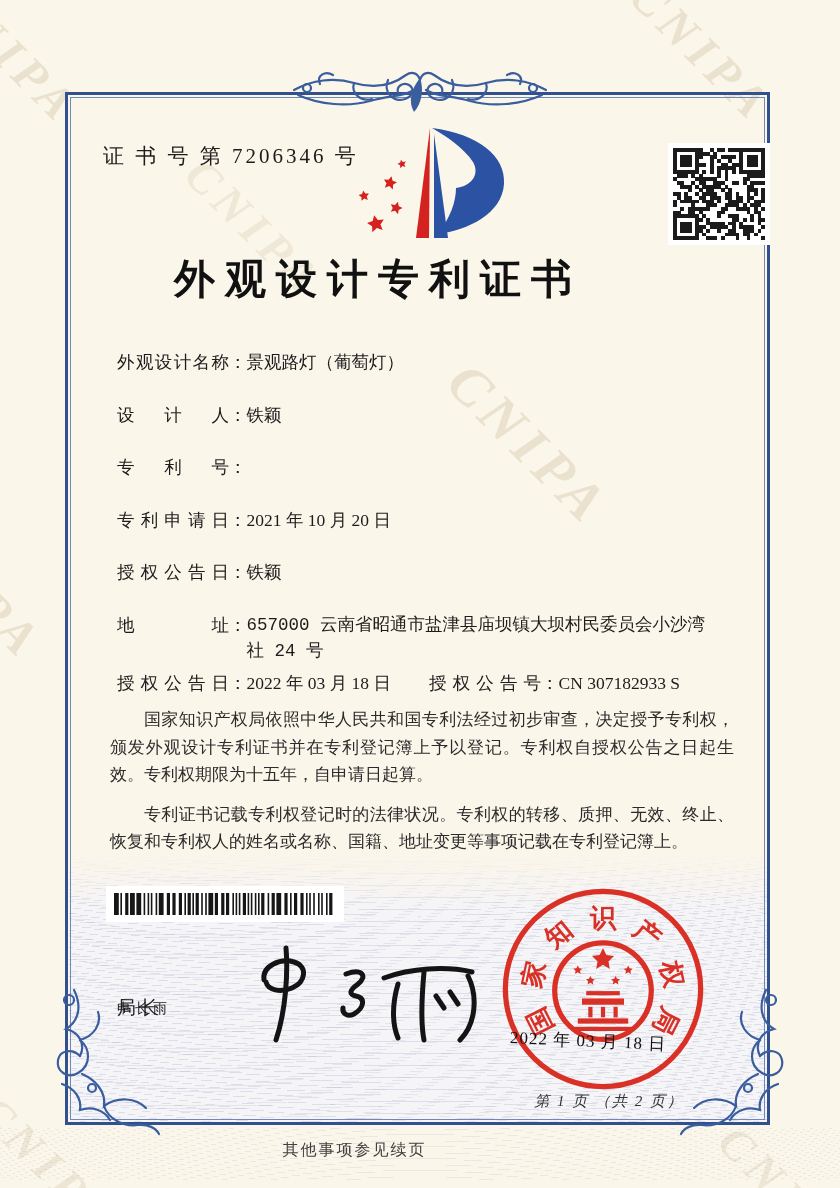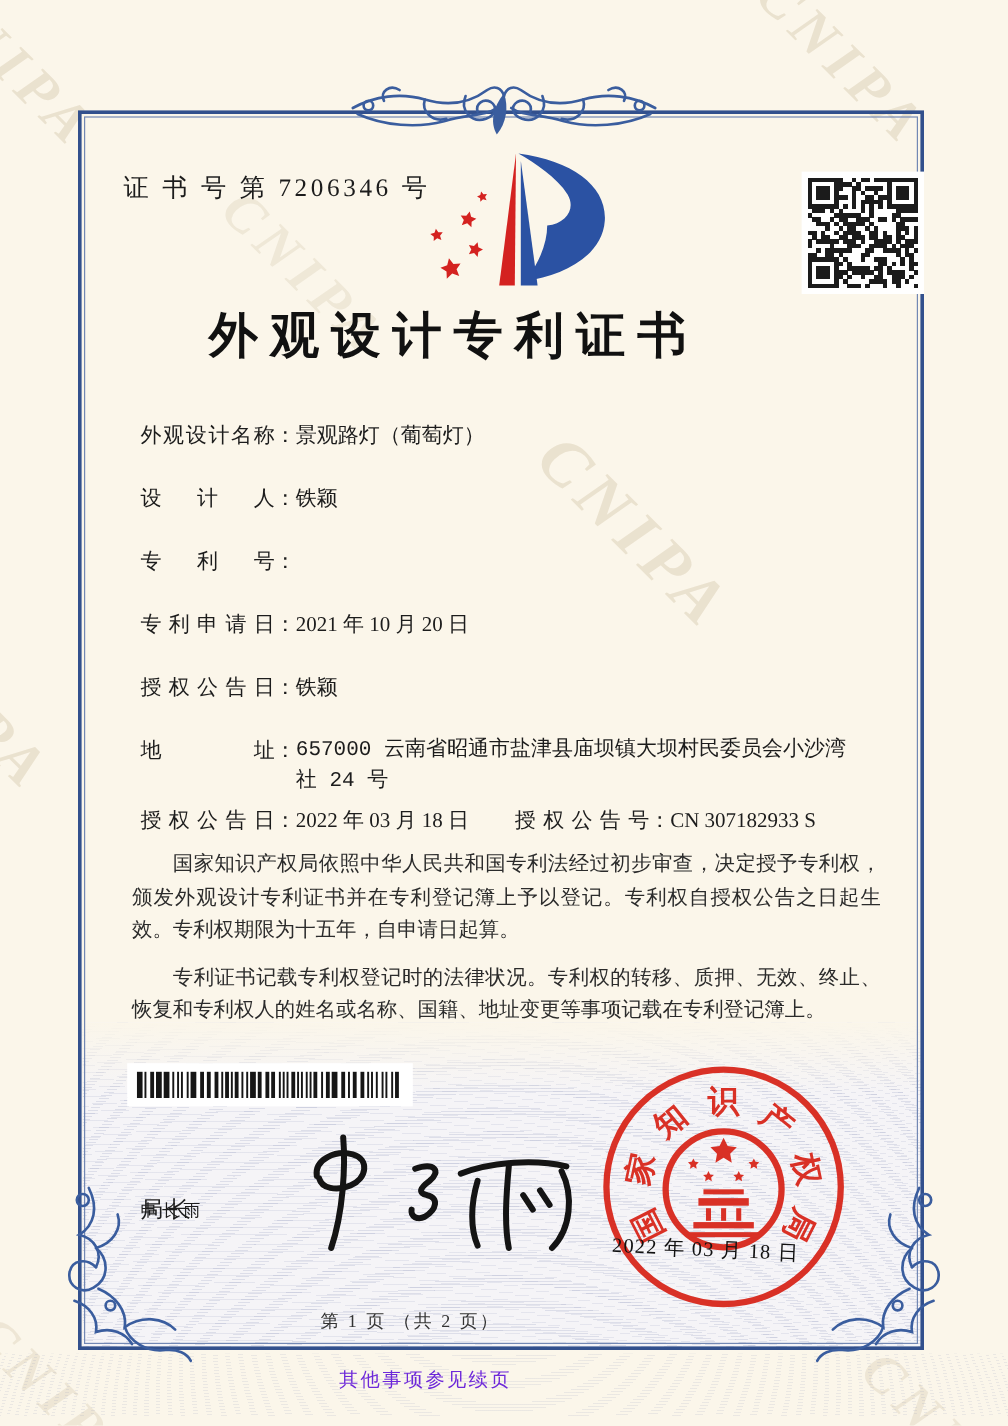--- a/index.html
+++ b/index.html
@@ -76,22 +76,22 @@
   .sig-name{left:117px;top:1000px;font-size:14px;letter-spacing:4px;}
   .sig-hand{left:246px;top:938px;}
   
   .seal{left:498px;top:884px;width:210px;height:210px;opacity:.94;}
   .seal text{font-family:"Liberation Serif",serif;font-weight:bold;fill:#d8251a;font-size:25px;}
   .seal-date{
     left:510px;top:1030px;width:180px;font-size:17px;color:#111;
     transform:rotate(2.5deg);letter-spacing:1px;white-space:nowrap;
   }
   
-  .page-no{left:0;top:1092px;width:684px;text-align:center;font-size:15px;letter-spacing:2px;color:#333;}
-  .cont-note{left:0;top:1140px;width:709px;text-align:center;font-size:16px;letter-spacing:2px;color:#6d28d9;}
+  .page-no{left:0;top:1092px;width:684px;text-align:right;font-size:15px;letter-spacing:2px;color:#333;font-style:italic;}
+  .cont-note{left:0;top:1140px;width:709px;text-align:center;font-size:16px;letter-spacing:2px;color:#404040;}
   
   .orn-top{left:290px;top:64px;}
   .orn-bl{left:52px;top:988px;}
   .orn-br{left:678px;top:988px;transform:scale(-1,1);}
   svg .orn-stroke{stroke:#3a5d9e;fill:none;stroke-width:2.2;stroke-linecap:round;}
 </style>
 </head>
 <body>
 
 <div class="wm" style="left:-35px;top:-30px;font-size:48px;">CNIPA</div>

